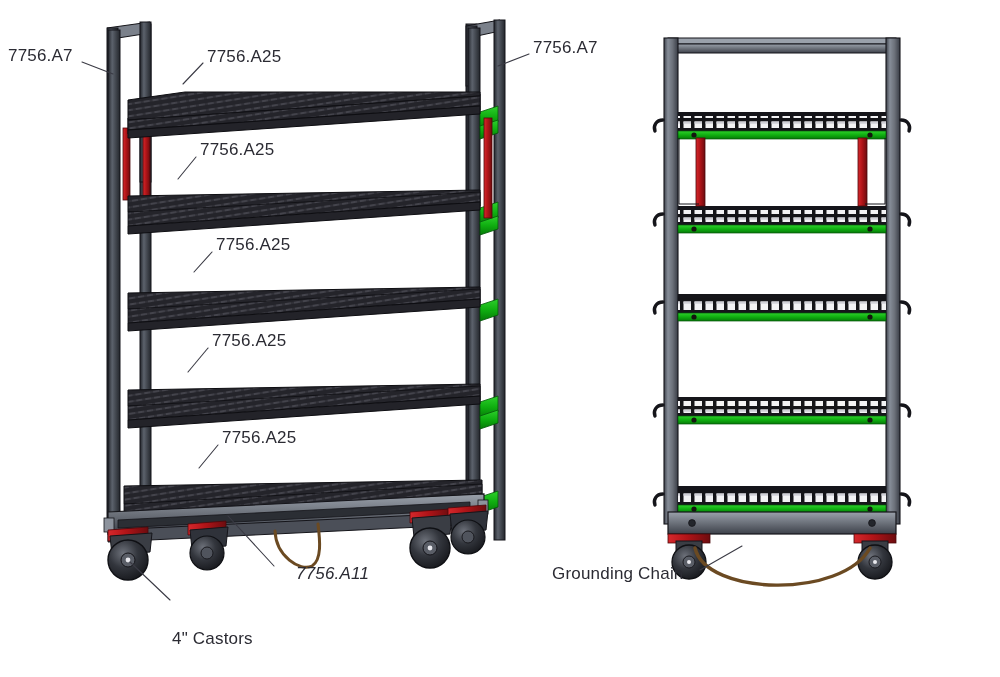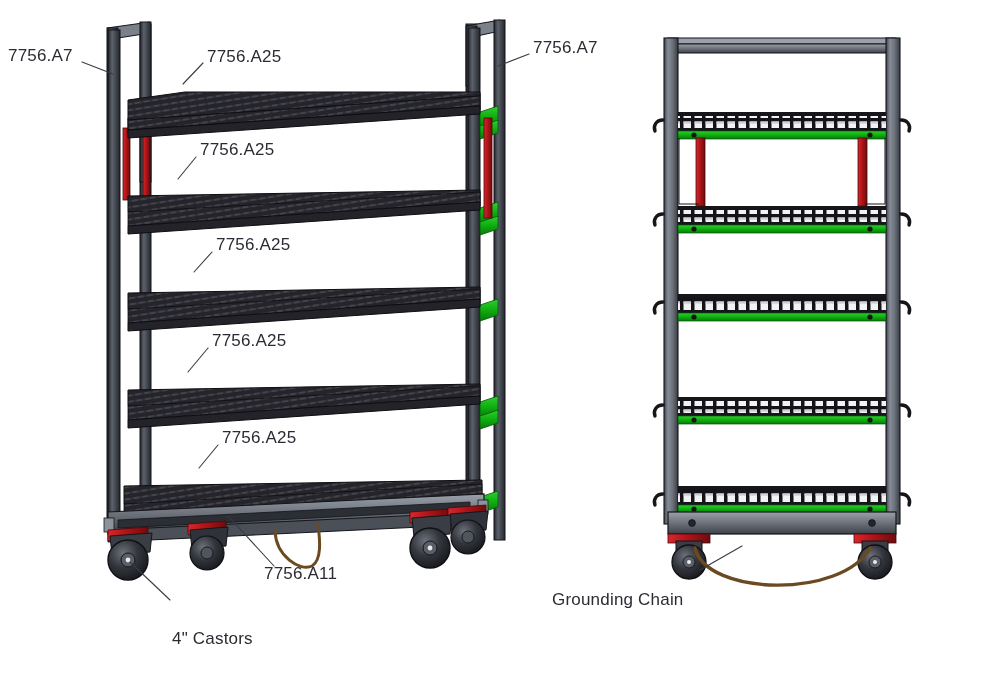--- a/index.html
+++ b/index.html
@@ -286,22 +286,22 @@
     </g>
   </svg>
 
   <div class="lbl" style="left:8px;  top:46px;">7756.A7</div>
   <div class="lbl" style="left:207px;top:47px;">7756.A25</div>
   <div class="lbl" style="left:533px;top:38px;">7756.A7</div>
   <div class="lbl" style="left:200px;top:140px;">7756.A25</div>
   <div class="lbl" style="left:216px;top:235px;">7756.A25</div>
   <div class="lbl" style="left:212px;top:331px;">7756.A25</div>
   <div class="lbl" style="left:222px;top:428px;">7756.A25</div>
-  <div class="lbl" style="left:264px;top:564px;">7756.A11</div>
-  <div class="lbl" style="left:552px;top:564px;margin-top:26px;">Grounding Chain</div>
+  <div class="lbl" style="left:296px;top:564px;font-style:italic;">7756.A11</div>
+  <div class="lbl" style="left:552px;top:564px;">Grounding Chain</div>
 
   <div class="lbl multi" style="left:172px;top:588px;">
     <div>4" Castors</div>
     
     
     
   </div>
 
 </div>
 

